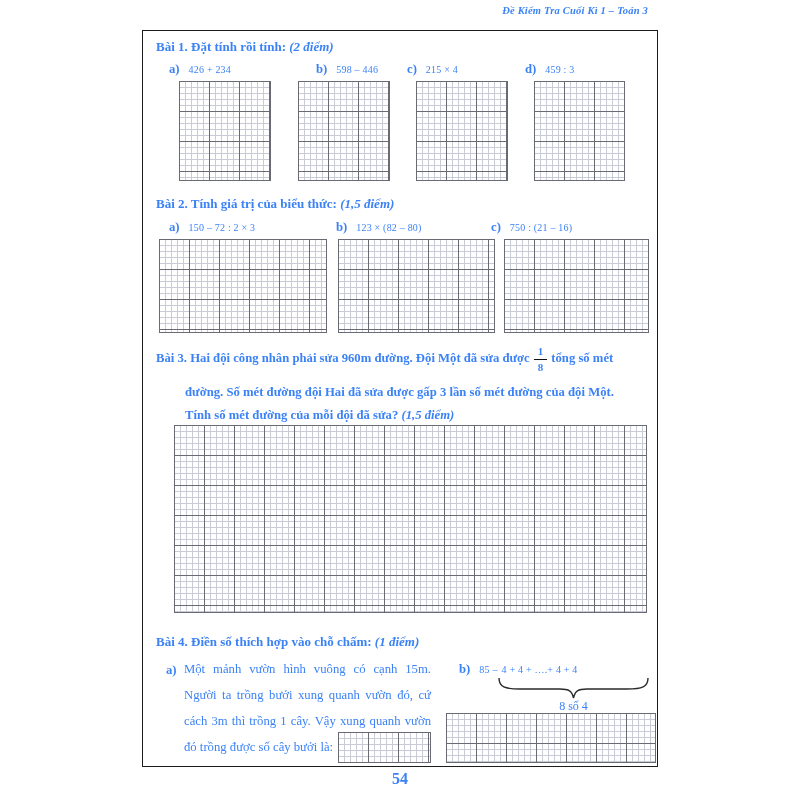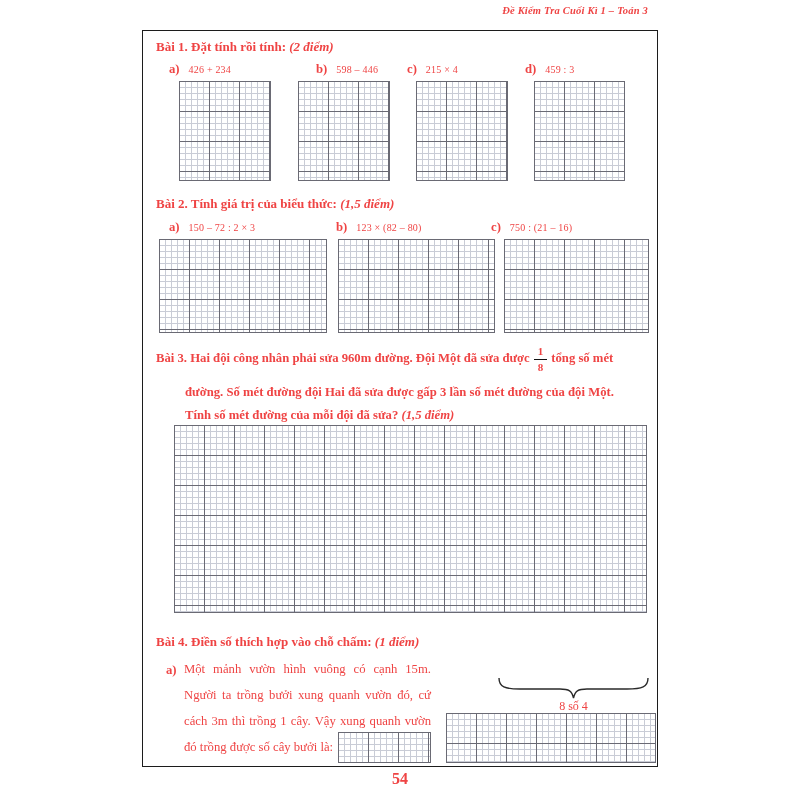--- a/index.html
+++ b/index.html
@@ -1,18 +1,18 @@
 <!DOCTYPE html>
 <html><head>
 <meta charset="utf-8">
 <style>
   html,body{margin:0;padding:0;}
   .page{
     position:relative;width:800px;height:800px;background:#ffffff;
-    font-family:"Liberation Serif","DejaVu Serif",serif;color:#ef4444;overflow:hidden;
+    font-family:"Liberation Serif","DejaVu Serif",serif;color:#3b82f6;overflow:hidden;
   }
   .hdr{
     position:absolute;top:5px;left:0;width:648px;text-align:right;
     font-size:10.5px;font-weight:bold;font-style:italic;letter-spacing:.2px;
   }
   .box{
     position:absolute;left:142px;top:30px;width:516px;height:737px;
     border:1.6px solid #1c1c1c;box-sizing:border-box;
   }
   .abs{position:absolute;}
@@ -110,20 +110,24 @@
       <span class="pts">(1 điểm)</span>
     </div>
 
     <div class="abs lbl" style="left:23px;top:632px;">a)</div>
     <div class="abs a-line just" style="left:41px;top:632px;width:247px;">Một mảnh vườn hình vuông có cạnh 15m.</div>
     <div class="abs a-line just" style="left:41px;top:658px;width:247px;">Người ta trồng bưởi xung quanh vườn đó, cứ</div>
     <div class="abs a-line just" style="left:41px;top:684px;width:247px;">cách 3m thì trồng 1 cây. Vậy xung quanh vườn</div>
     <div class="abs a-line" style="left:41px;top:710px;">đó trồng được số cây bưởi là:</div>
     <div class="grid" style="left:195px;top:701px;width:93px;height:31px;"></div>
 
+    <div class="abs row-part" style="left:316px;top:628px;">
+      <span class="lbl">b)</span><span class="expr">85 –</span>
+      <span class="expr">4 + 4 + ….+  4 + 4</span>
+    </div>
     <svg class="abs" style="left:353px;top:645px;" width="155" height="24" viewBox="0 0 155 24">
       <path d="M3,2 C3,11 9,13 24,13 L64,13 C73,13 76,15 77.5,22 C79,15 82,13 91,13 L131,13 C146,13 152,11 152,2" fill="none" stroke="#2a2a2a" stroke-width="1.4"></path>
     </svg>
     <div class="abs bl" style="left:353px;top:668px;width:155px;text-align:center;">8 số 4</div>
     <div class="grid" style="left:303px;top:682px;width:210px;height:50px;"></div>
 
   </div>
 
   <div class="pageno">54</div>
 </div>

